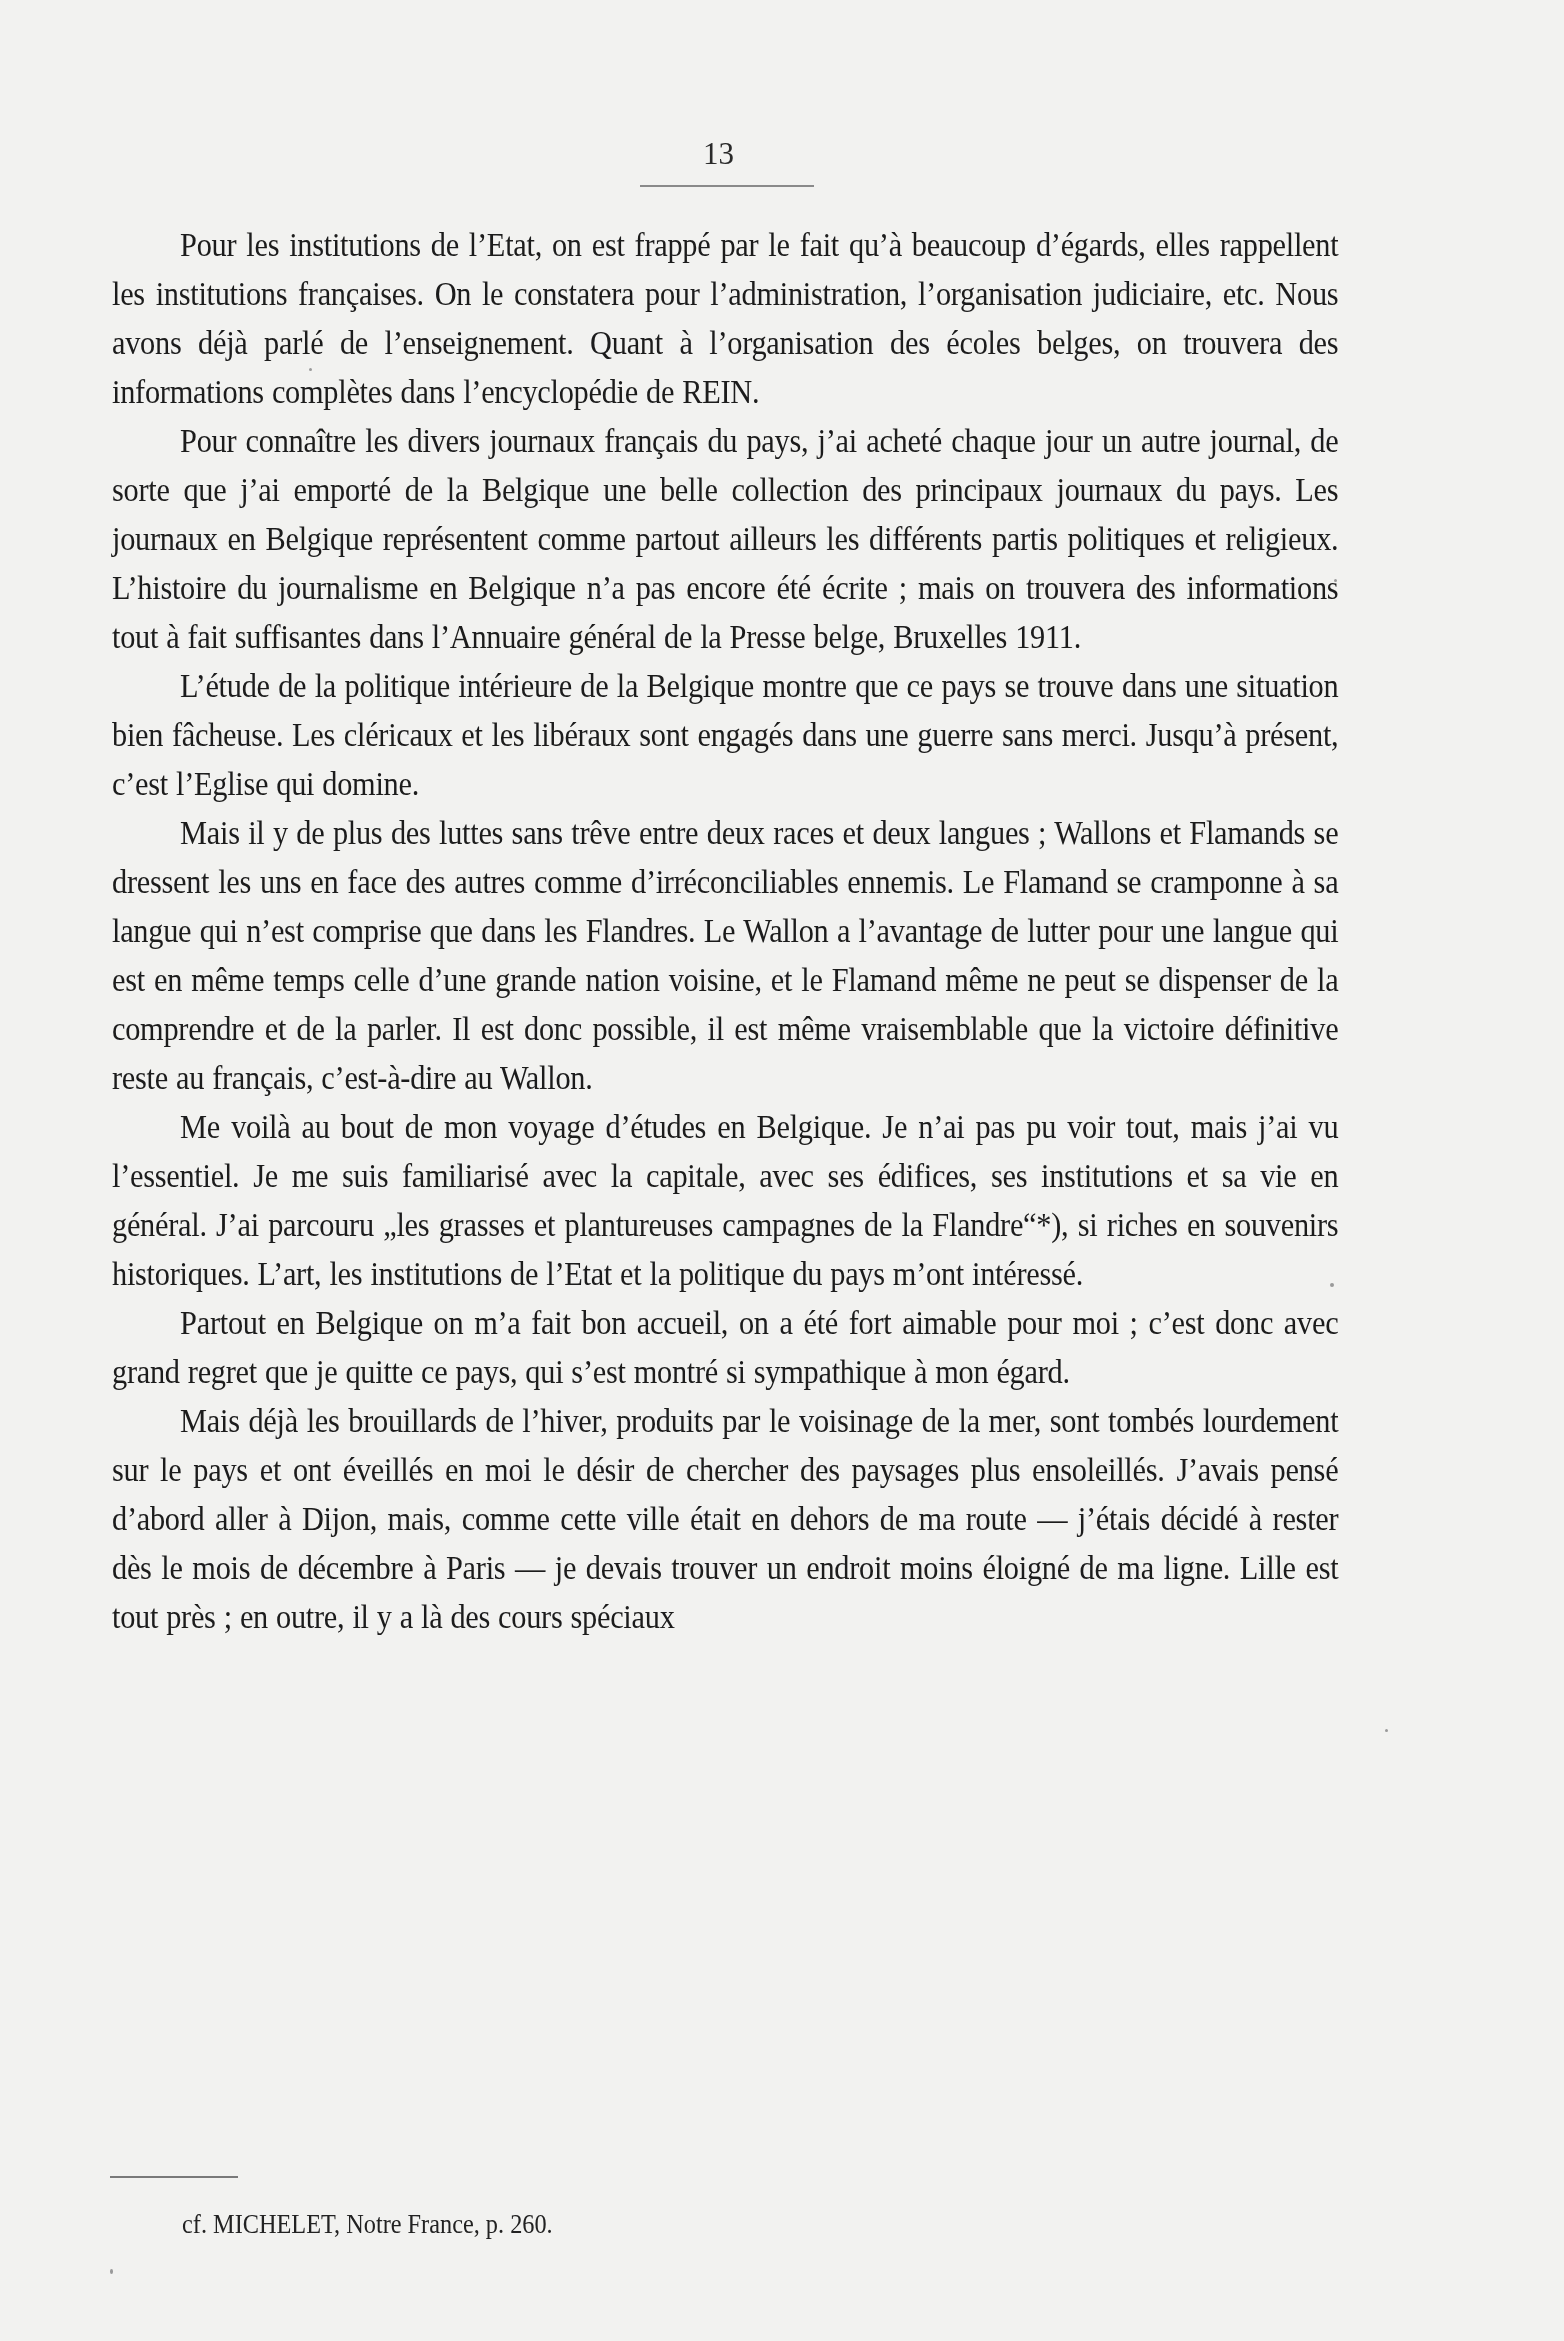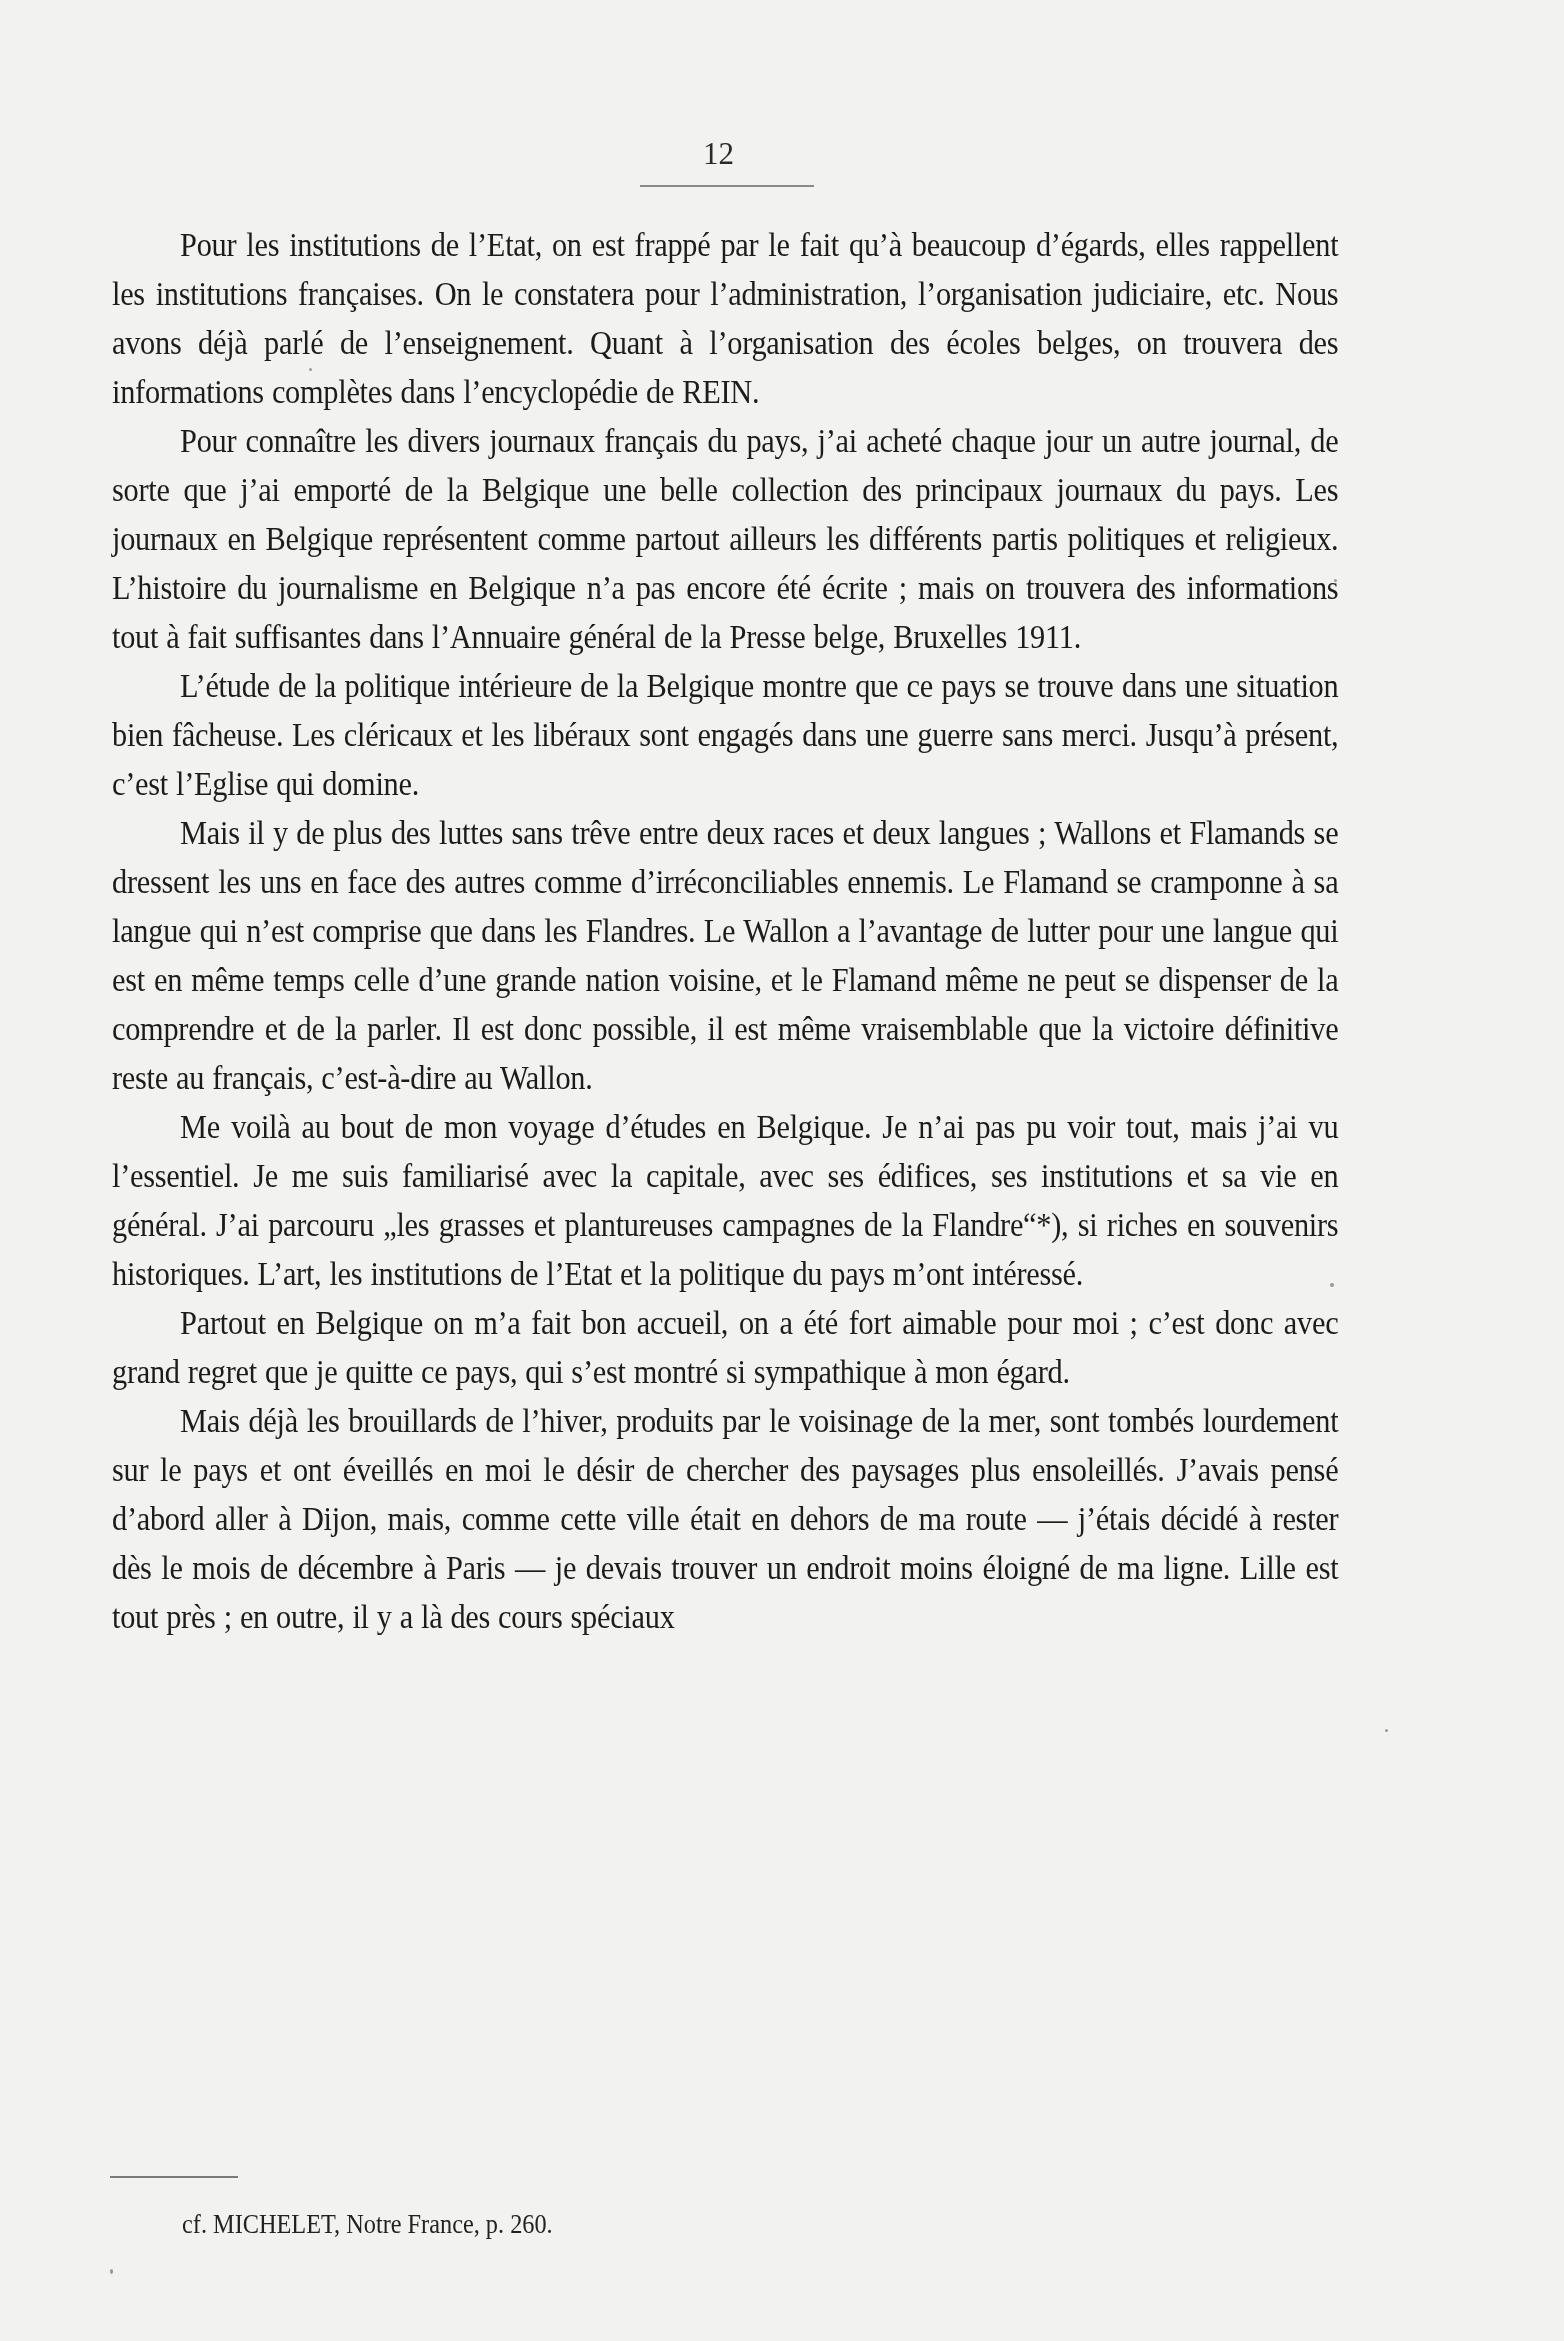--- a/index.html
+++ b/index.html
@@ -74,21 +74,21 @@
   }
   .speck {
     position: absolute;
     background: #9a9a9a;
     border-radius: 50%;
   }
 </style>
 </head>
 <body>
 
-<div class="page-number">12</div>
+<div class="page-number">13</div>
 <div class="header-rule"></div>
 
 <div class="body-text">
   <p class="para">Pour les institutions de l’Etat, on est frappé par le fait qu’à beaucoup d’égards, elles rappellent les institutions françaises. On le constatera pour l’administration, l’organisation judiciaire, etc. Nous avons déjà parlé de l’enseignement. Quant à l’organisation des écoles belges, on trouvera des informations complètes dans l’encyclopédie de REIN.</p>
   <p class="para">Pour connaître les divers journaux français du pays, j’ai acheté chaque jour un autre journal, de sorte que j’ai emporté de la Belgique une belle collection des principaux journaux du pays. Les journaux en Belgique représentent comme partout ailleurs les différents partis politiques et religieux. L’histoire du journalisme en Belgique n’a pas encore été écrite ; mais on trouvera des informations tout à fait suffisantes dans l’Annuaire général de la Presse belge, Bruxelles 1911.</p>
   <p class="para">L’étude de la politique intérieure de la Belgique montre que ce pays se trouve dans une situation bien fâcheuse. Les cléricaux et les libéraux sont engagés dans une guerre sans merci. Jusqu’à présent, c’est l’Eglise qui domine.</p>
   <p class="para">Mais il y de plus des luttes sans trêve entre deux races et deux langues ; Wallons et Flamands se dressent les uns en face des autres comme d’irréconciliables ennemis. Le Flamand se cramponne à sa langue qui n’est comprise que dans les Flandres. Le Wallon a l’avantage de lutter pour une langue qui est en même temps celle d’une grande nation voisine, et le Flamand même ne peut se dispenser de la comprendre et de la parler. Il est donc possible, il est même vraisemblable que la victoire définitive reste au français, c’est-à-dire au Wallon.</p>
   <p class="para">Me voilà au bout de mon voyage d’études en Belgique. Je n’ai pas pu voir tout, mais j’ai vu l’essentiel. Je me suis familiarisé avec la capitale, avec ses édifices, ses institutions et sa vie en général. J’ai parcouru „les grasses et plantureuses campagnes de la Flandre“*), si riches en souvenirs historiques. L’art, les institutions de l’Etat et la politique du pays m’ont intéressé.</p>
   <p class="para">Partout en Belgique on m’a fait bon accueil, on a été fort aimable pour moi ; c’est donc avec grand regret que je quitte ce pays, qui s’est montré si sympathique à mon égard.</p>
   <p class="para">Mais déjà les brouillards de l’hiver, produits par le voisinage de la mer, sont tombés lourdement sur le pays et ont éveillés en moi le désir de chercher des paysages plus ensoleillés. J’avais pensé d’abord aller à Dijon, mais, comme cette ville était en dehors de ma route — j’étais décidé à rester dès le mois de décembre à Paris — je devais trouver un endroit moins éloigné de ma ligne. Lille est tout près ; en outre, il y a là des cours spéciaux</p>

